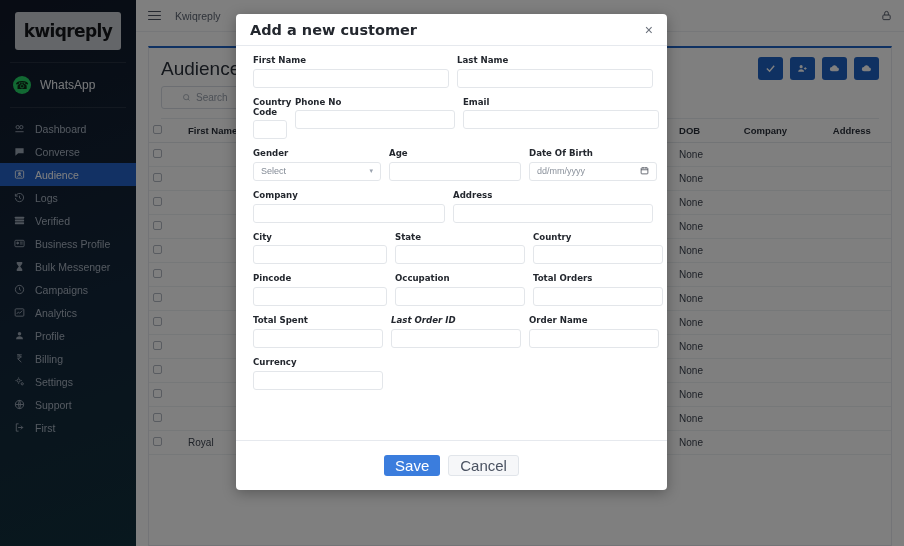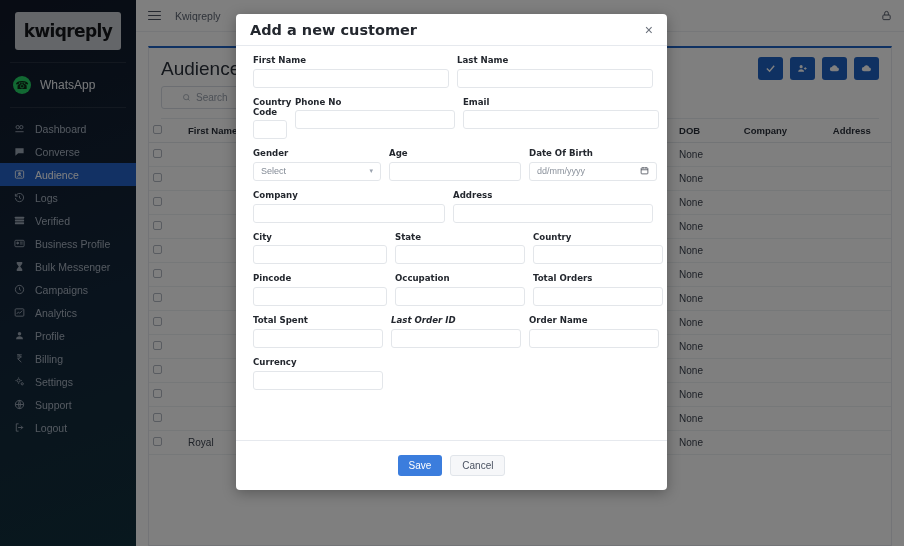--- a/index.html
+++ b/index.html
@@ -242,21 +242,21 @@
   .caret { font-size: 7px; color: #9aa2ae; }
   .cal-ico { color: #3c424c; }
   .modal-foot {
     flex: none;
     height: 50px;
     display: flex; align-items: center; justify-content: center; gap: 8px;
     border-top: 1px solid #e6e9ee;
   }
   .btn {
     height: 21px; border-radius: 3px;
-    font-size: 10px;
+    font-size: 15px;
     display: flex; align-items: center; justify-content: center;
     padding: 0 11px;
   }
   .btn-save { background: #3b7ddd; color: #fff; }
   .btn-cancel { background: #f6f7f9; color: #4a5261; border: 1px solid #e1e5ea; }
 </style>
 </head>
 <body>
 
 <div class="app">
@@ -812,18 +812,18 @@
           </span>
           <span class="nav-label">Support</span>
         </div>
         <div class="nav-item">
           <span class="nav-ico">
             <svg width="11" height="11" viewBox="0 0 24 24" fill="none" stroke="currentColor" stroke-width="2">
               <path d="M10 4H5v16h5"></path>
               <path d="M15 8l4 4-4 4M19 12H9"></path>
             </svg>
           </span>
-          <span class="nav-label">Logout</span>
+          <span class="nav-label">First</span>
         </div>
       </div>
   </div>
 
 </div>
 
 </body></html>

